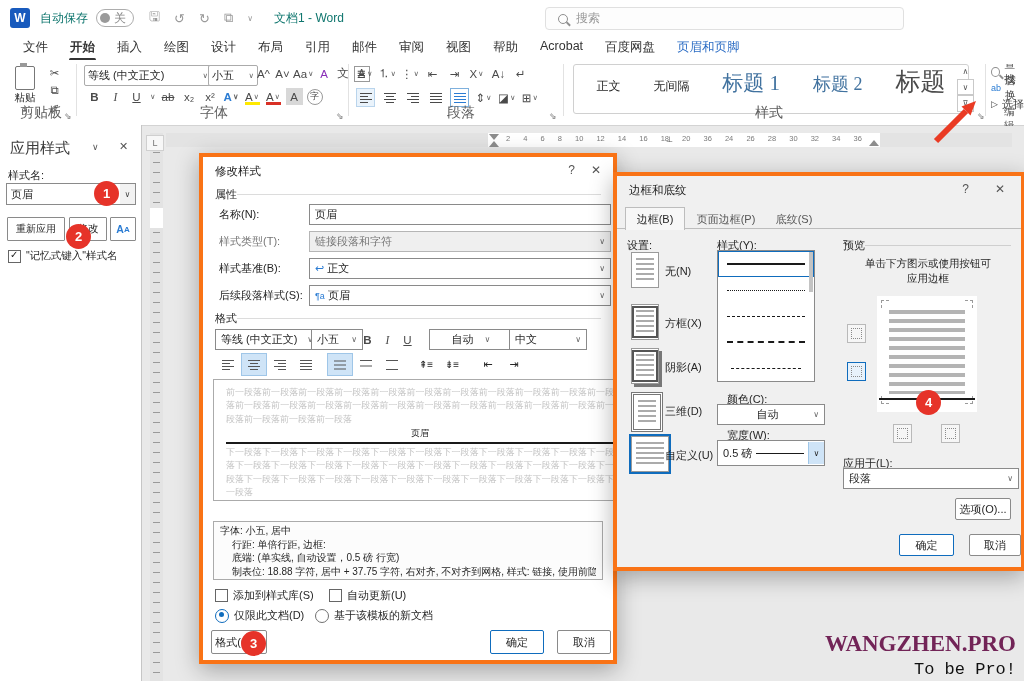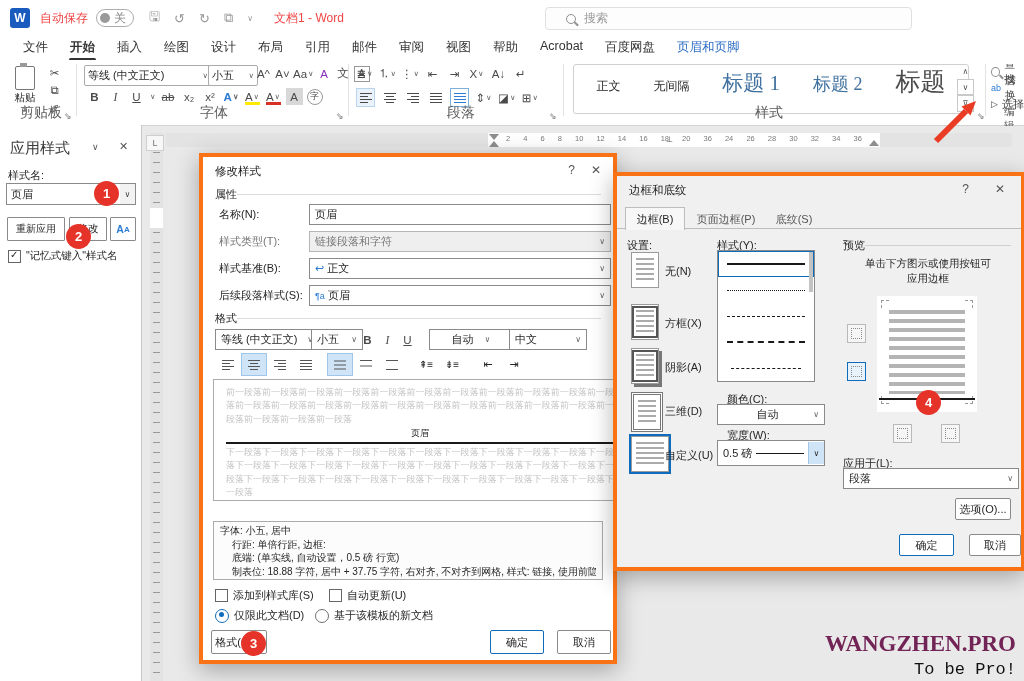--- a/index.html
+++ b/index.html
@@ -1,29 +1,29 @@
 <!DOCTYPE html>
 <html><head>
 <meta charset="utf-8">
 <style>
   html,body{margin:0;padding:0;background:#cfcfcf}
   #app{position:relative;width:1024px;height:681px;background:#e9e9e9;overflow:hidden;
        font-family:"Liberation Sans",sans-serif;color:#262626}
   .abs{position:absolute}
   .flex{display:flex;align-items:center}
-  .gray{color:#ef4444}
+  .gray{color:#0f766e}
   
   .titlebar{position:absolute;left:0;top:0;width:1024px;height:36px;background:#fff;display:flex;align-items:center;font-size:12px}
   .wlogo{width:20px;height:20px;background:#185abd;color:#fff;border-radius:3px;font-weight:bold;
          display:flex;align-items:center;justify-content:center;font-size:12px;margin:0 10px 0 10px}
   .toggle{border:1px solid #adadad;border-radius:10px;height:16px;padding:0 7px 0 3px;display:flex;align-items:center;gap:4px;color:#8a8a8a;margin:0 8px}
   .knob{width:10px;height:10px;border-radius:50%;background:#9a9a9a;display:inline-block}
   .qat{color:#9a9a9a;font-size:13px;margin:0 7px;cursor:pointer}
   .searchbox{position:absolute;left:545px;top:7px;width:345px;height:21px;border:1px solid #e0e0e0;border-radius:4px;
-             background:#fdfdfd;display:flex;align-items:center;color:#9a9a9a;font-size:12px;gap:8px;padding-left:20px}
+             background:#fdfdfd;display:flex;align-items:center;color:#9a9a9a;font-size:12px;gap:8px;padding-left:12px}
   .mag{width:8px;height:8px;border:1.5px solid #8f8f8f;border-radius:50%;position:relative;display:inline-block}
   .mag::after{content:"";position:absolute;width:5px;height:1.5px;background:#8f8f8f;transform:rotate(45deg);left:7px;top:8px}
   
   .tabrow{position:absolute;left:0;top:36px;width:1024px;height:24px;background:#fff;display:flex;align-items:flex-start;
           font-size:12.5px;color:#333;padding-left:12px;gap:0}
   .tab{padding:3px 11px;position:relative;cursor:pointer;white-space:nowrap}
   .tab.active{font-weight:bold}
   .tab.active::after{content:"";position:absolute;left:10px;right:10px;bottom:-2px;height:3px;background:#333;border-radius:2px}
   .tab.ctx{color:#2b6cc4}
   

